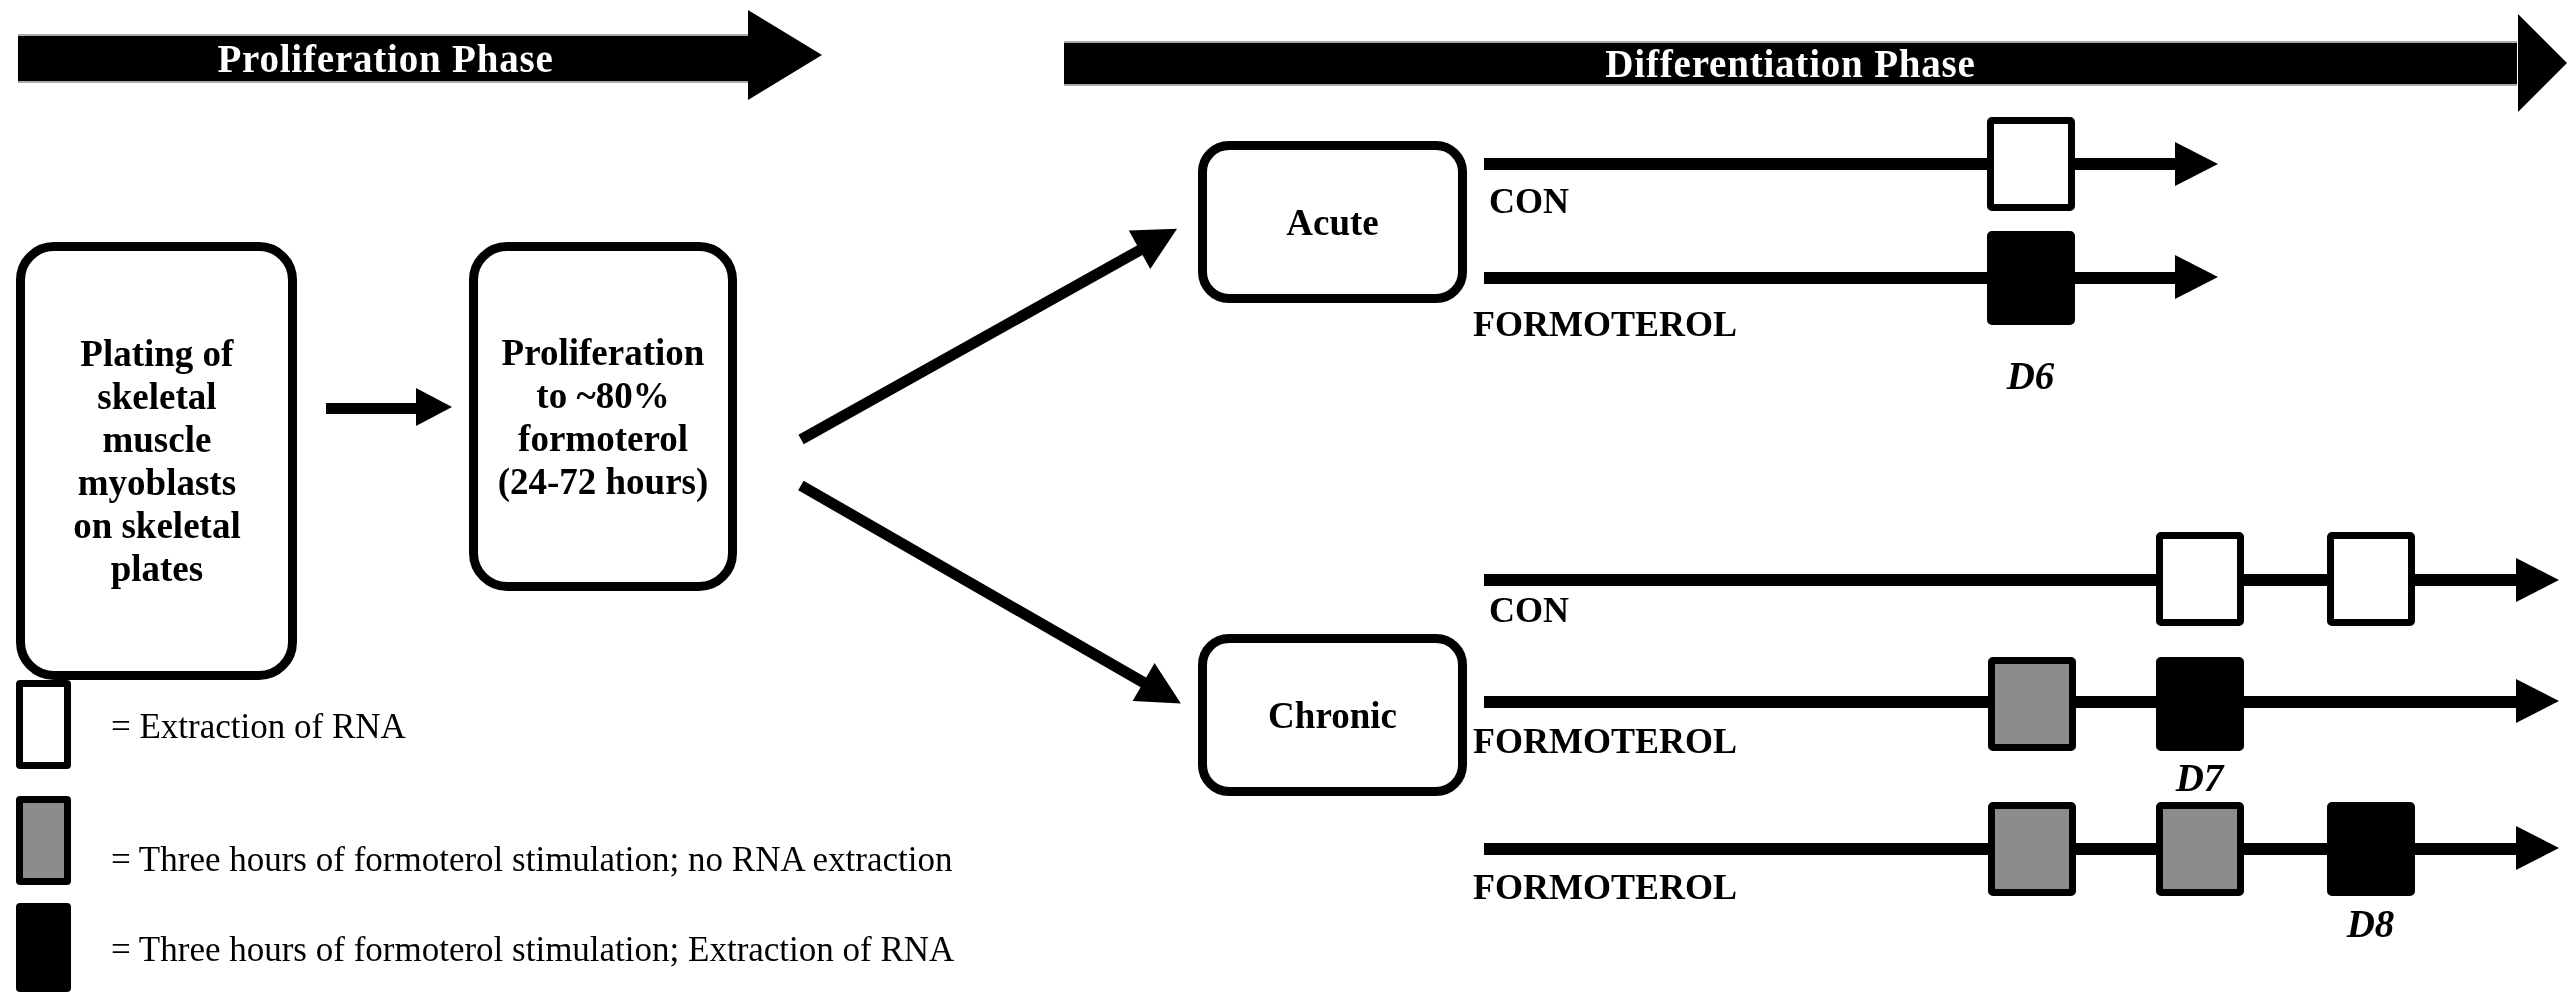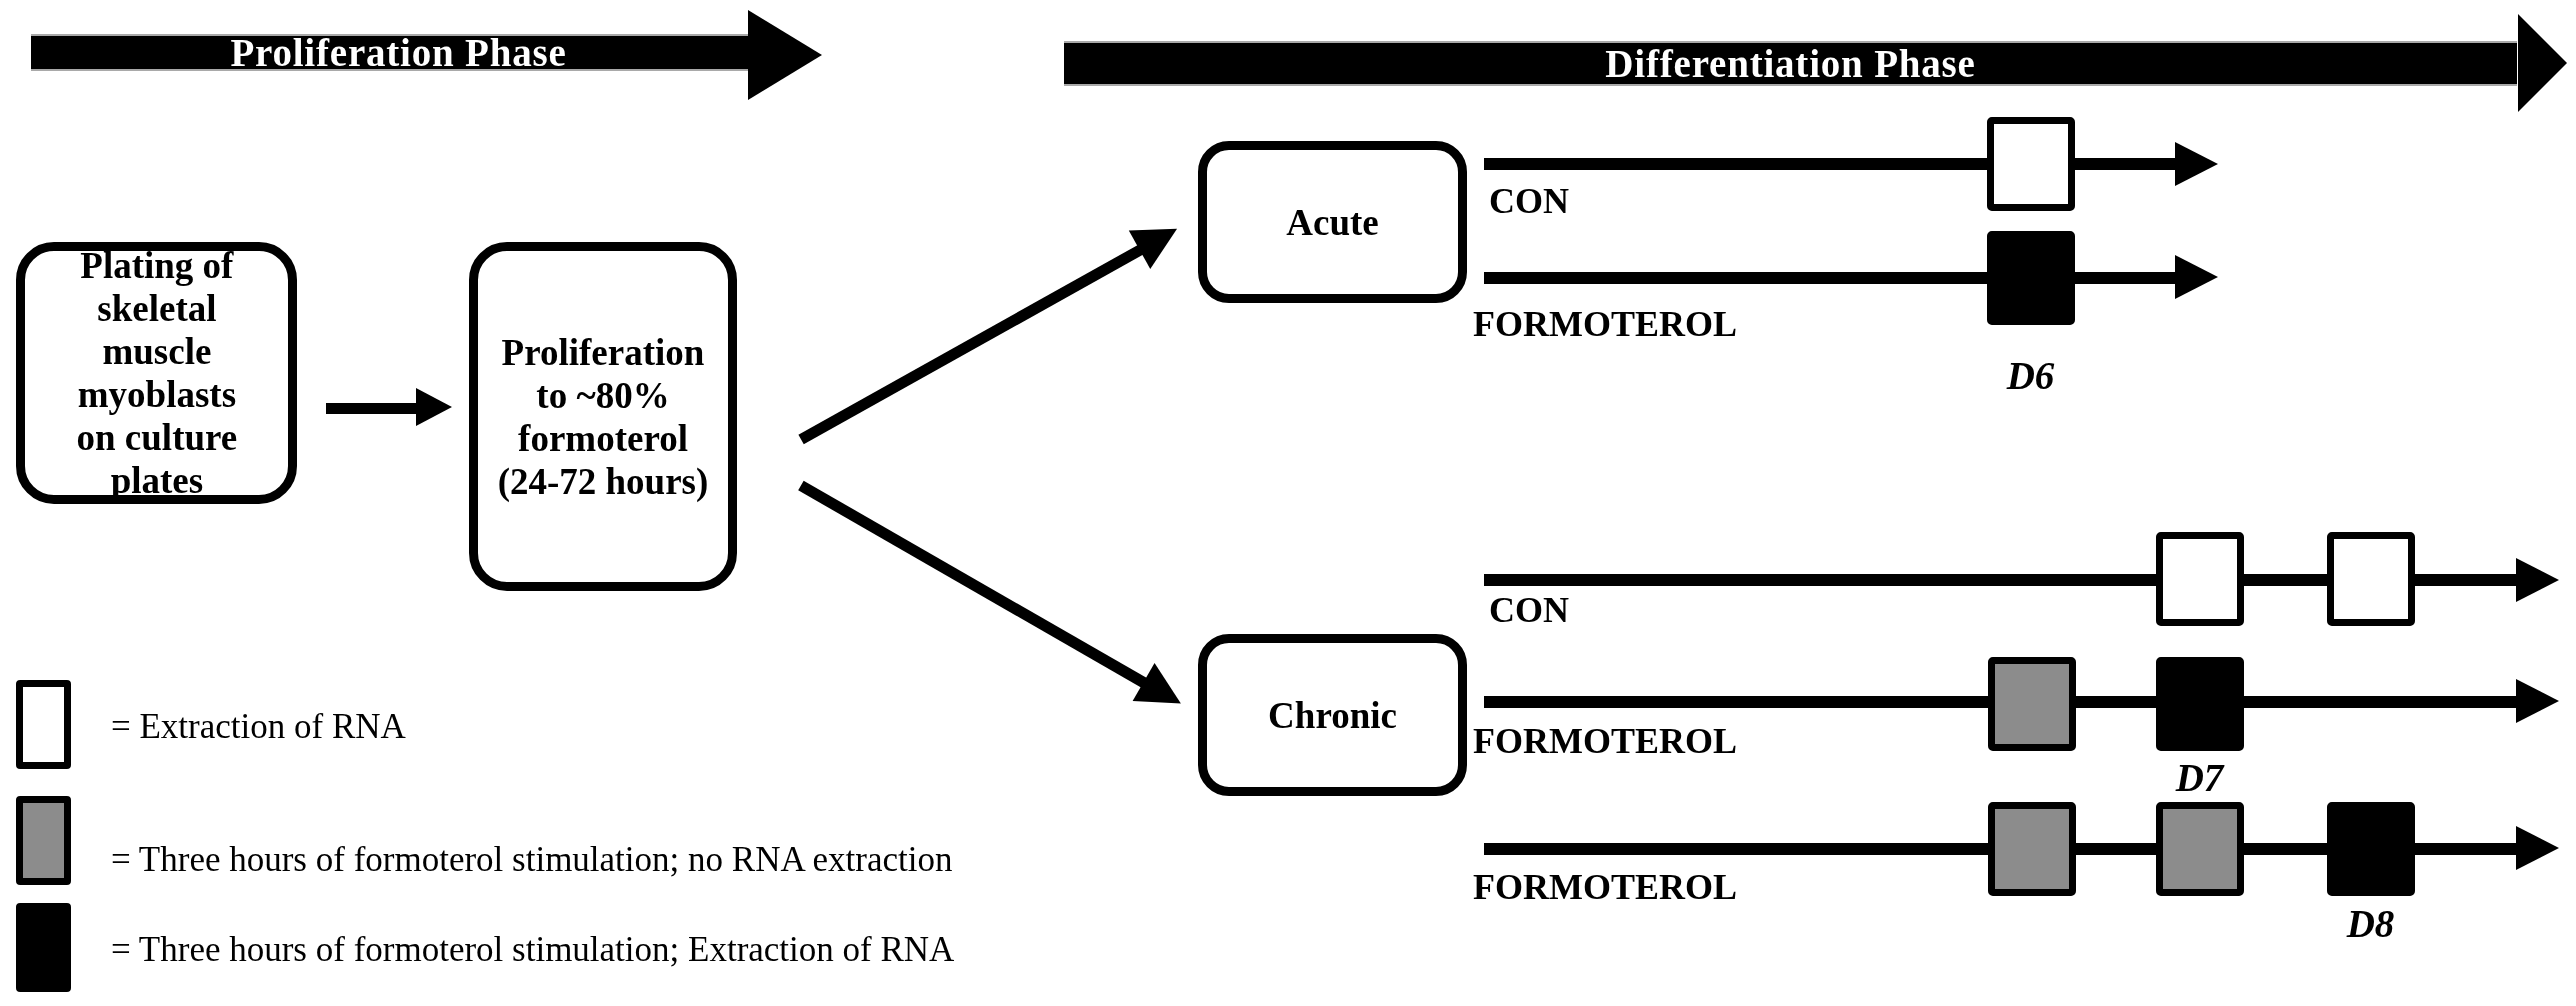--- a/index.html
+++ b/index.html
@@ -36,36 +36,36 @@
   .row-label{position:absolute;font-weight:bold;font-size:36px;line-height:38px;white-space:nowrap;}
   .day-label{position:absolute;font-weight:bold;font-style:italic;font-size:39px;width:131px;text-align:center;}
 
   
   .legend-swatch{position:absolute;width:41px;height:75px;border:7.4px solid #000;border-radius:4.1px;}
   .legend-text{position:absolute;font-size:35px;white-space:nowrap;margin-left:22px;}
 </style>
 </head>
 <body>
 
-<div class="banner-body" style="left:31px;top:34px;width:735px;height:37px;text-align:right;">
+<div class="banner-body" style="left:18px;top:34px;width:735px;height:49px;text-align:right;">
   <span class="banner-text">Proliferation Phase</span>
 </div>
 <div class="tri-r" style="left:748px;top:9.8px;border-left:74px solid #000;border-top:45px solid transparent;border-bottom:45px solid transparent;"></div>
 
 <div class="banner-body" style="left:1064px;top:41px;width:1453px;height:45px;">
   <span class="banner-text">Differentiation Phase</span>
 </div>
 <div class="tri-r" style="left:2518px;top:14px;border-left:49px solid #000;border-top:49px solid transparent;border-bottom:49px solid transparent;"></div>
 
-<div class="rbox" style="left:16.4px;top:242px;width:281px;height:262px;">
+<div class="rbox" style="left:16.4px;top:242px;width:281px;height:438px;">
   <div>Plating of</div>
   <div>skeletal</div>
   <div>muscle</div>
   <div>myoblasts</div>
-  <div>on culture</div>
+  <div>on skeletal</div>
   <div>plates</div>
 </div>
 
 <div class="hline" style="left:326px;top:403px;width:92px;height:10.7px;"></div>
 <div class="tri-r" style="left:416px;top:388px;border-left:36px solid #000;border-top:19.7px solid transparent;border-bottom:19.7px solid transparent;"></div>
 
 <div class="rbox" style="left:469px;top:242px;width:268px;height:349px;">
   <div>Proliferation</div>
   <div>to ~80%</div>
   <div>formoterol</div>

